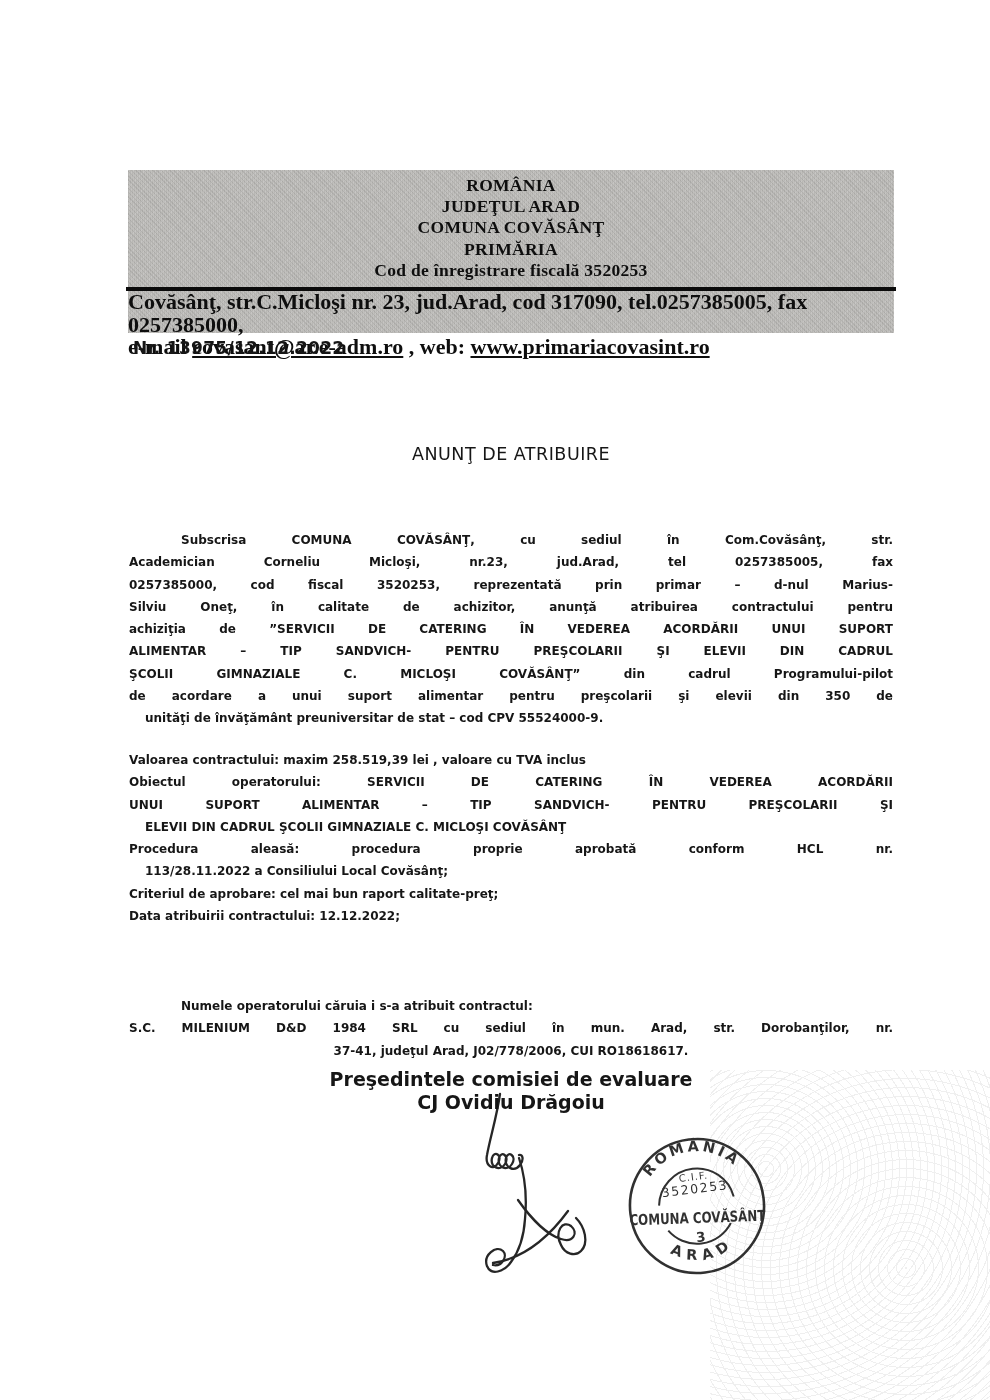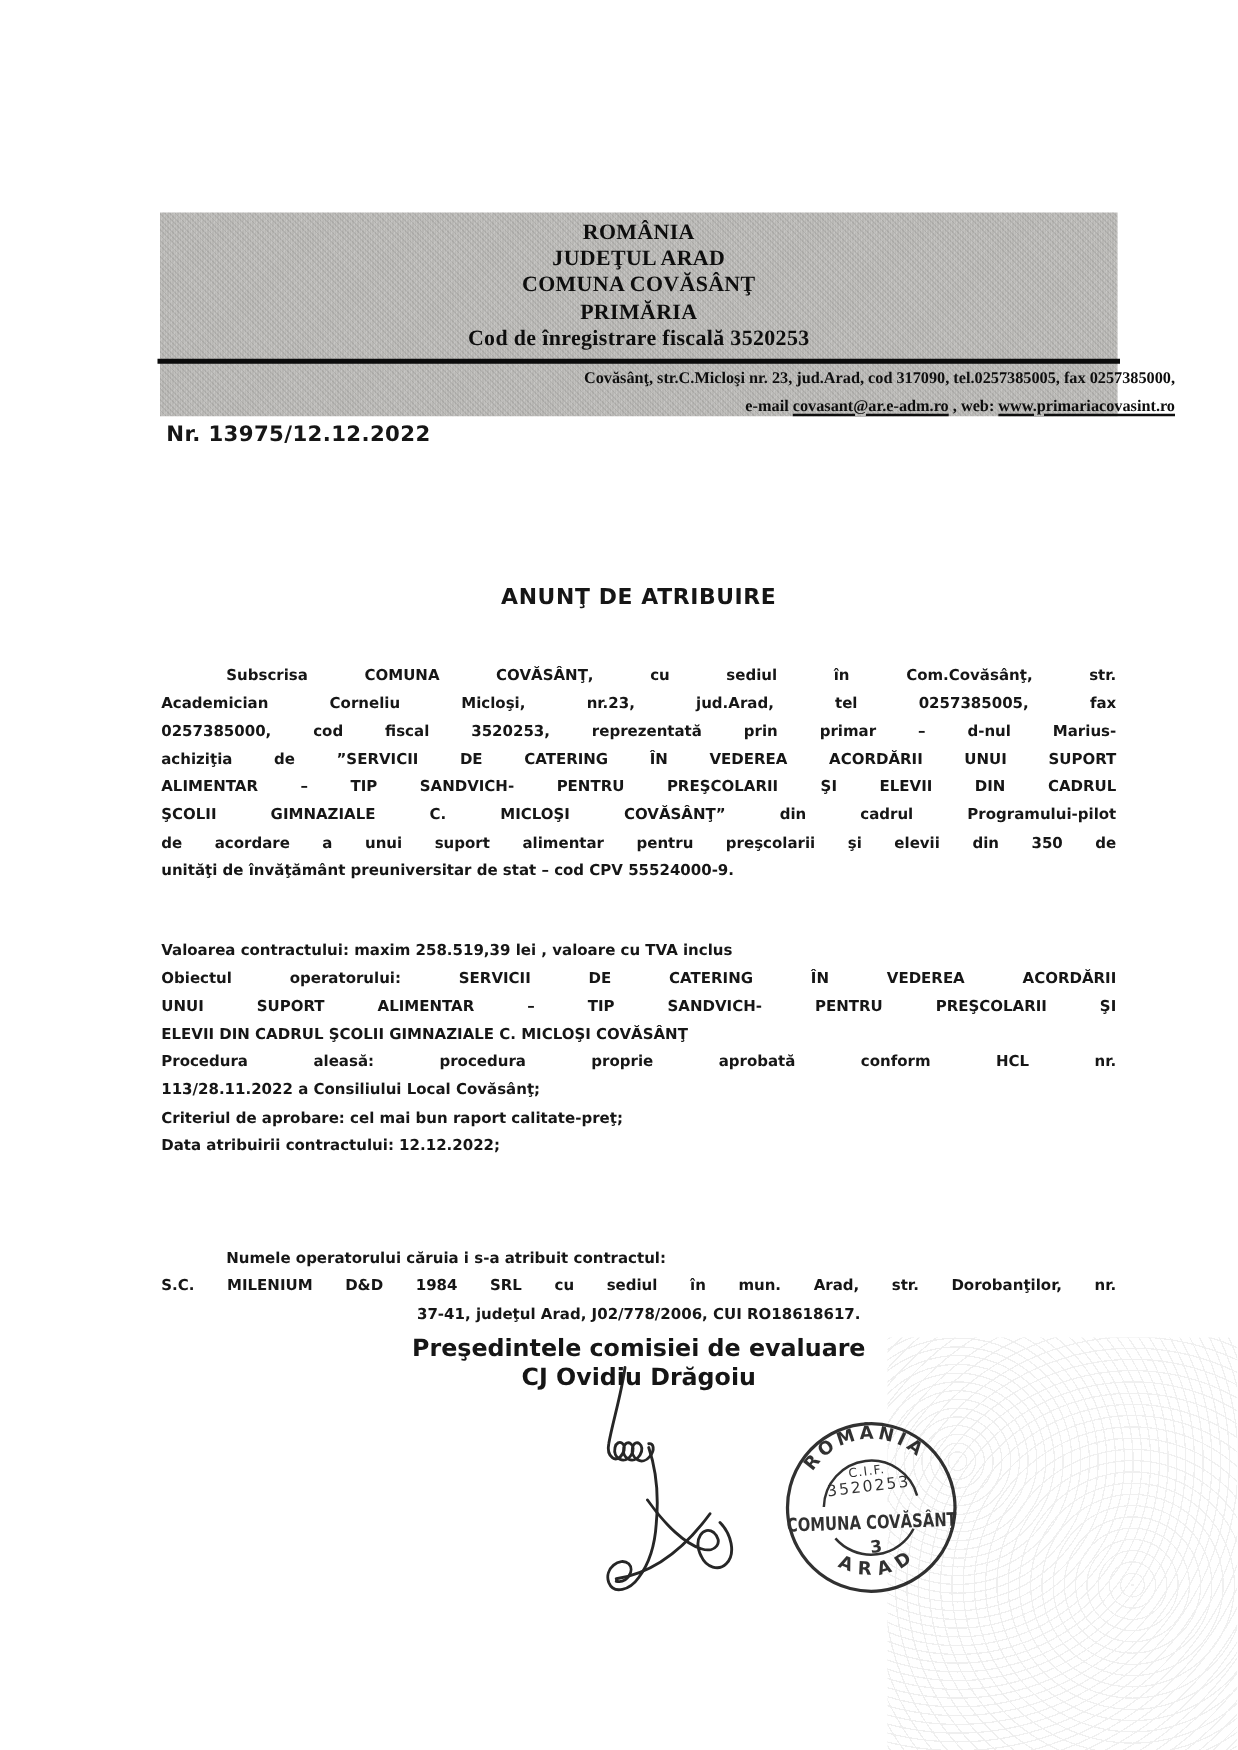--- a/index.html
+++ b/index.html
@@ -13,34 +13,34 @@
     position:absolute; left:128px; top:170px; width:766px; height:163px;
     background-color:#c1c0bd;
     background-image:
       repeating-linear-gradient(45deg, rgba(0,0,0,.07) 0 1px, transparent 1px 3px),
       repeating-linear-gradient(-45deg, rgba(255,255,255,.10) 0 1px, transparent 1px 4px),
       repeating-linear-gradient(90deg, rgba(0,0,0,.05) 0 1px, transparent 1px 2px);
     font-family:"Liberation Serif", serif; font-weight:bold; color:#0e0e0e;
   }
   .header-top { padding-top:5px; text-align:center; font-size:17.5px; line-height:21.2px; letter-spacing:.3px; }
   .header-divider { position:absolute; left:-2px; top:117px; width:calc(100% + 4px); height:3.5px; background:#0b0b0b; }
-  .header-address { position:absolute; left:0; top:121px; width:100%; text-align:right; font-size:13px; line-height:22.5px;margin-left:46px; }
+  .header-address { position:absolute; left:0; top:121px; width:100%; text-align:left; font-size:22px; line-height:22.5px; }
   .u-link { text-decoration:underline; text-decoration-thickness:2px; text-underline-offset:2px; }
 
   
   .nr-line { position:absolute; left:133px; top:338px; font-size:17px; font-weight:bold; letter-spacing:.3px; }
   .doc-title { position:absolute; left:128px; top:444px; width:766px; text-align:center;
-               font-weight:bold; font-size:17.5px; letter-spacing:.5px;margin-top:24px; }
+               font-weight:normal; font-size:17.5px; letter-spacing:.5px; }
 
   .tblock { position:absolute; left:129px; width:764px; font-weight:bold; font-size:12px; line-height:22.3px; }
   #para1   { top:529px; }
   #details { top:749px; }
   #awarded { top:965px; }
   .jline  { text-align:justify; text-align-last:justify; }
-  .jlast  { text-align-last:left; }
+  .jlast  { text-align-last:left;margin-left:16px; }
   .jindent{ text-indent:52px; }
   .plain  { text-align:left; }
   .stretch{ text-align:justify; text-align-last:justify; }
   .centered{ text-align:center; }
   .indented{ padding-left:52px;margin-top:30px; }
 
   .sig-block { position:absolute; left:128px; top:1068px; width:766px; text-align:center;
                font-weight:bold; font-size:19px; line-height:22.5px; }
 
   .signature-svg { position:absolute; left:448px; top:1092px; }
@@ -75,20 +75,21 @@
   </div>
 
   <div class="nr-line">Nr. 13975/12.12.2022</div>
 
   <div class="doc-title">ANUNŢ DE ATRIBUIRE</div>
 
   <div id="para1" class="tblock">
       <div class="jline jindent">Subscrisa COMUNA COVĂSÂNŢ, cu sediul în Com.Covăsânţ, str.</div>
       <div class="jline">Academician Corneliu Micloşi, nr.23, jud.Arad, tel 0257385005, fax</div>
       <div class="jline">0257385000, cod fiscal 3520253, reprezentată prin primar – d-nul Marius-</div>
+      <div class="jline">Silviu Oneţ, în calitate de achizitor, anunţă atribuirea contractului pentru</div>
       <div class="jline">achiziţia de ”SERVICII DE CATERING ÎN VEDEREA ACORDĂRII UNUI SUPORT</div>
       <div class="jline">ALIMENTAR – TIP SANDVICH- PENTRU PREŞCOLARII ŞI ELEVII DIN CADRUL</div>
       <div class="jline">ŞCOLII GIMNAZIALE C. MICLOŞI COVĂSÂNŢ” din cadrul Programului-pilot</div>
       <div class="jline">de acordare a unui suport alimentar pentru preşcolarii şi elevii din 350 de</div>
       <div class="jline jlast">unităţi de învăţământ preuniversitar de stat – cod CPV 55524000-9.</div>
     </div>
 
   <div id="details" class="tblock">
     <div class="plain">Valoarea contractului: maxim 258.519,39 lei , valoare cu TVA inclus</div>
     <div>

